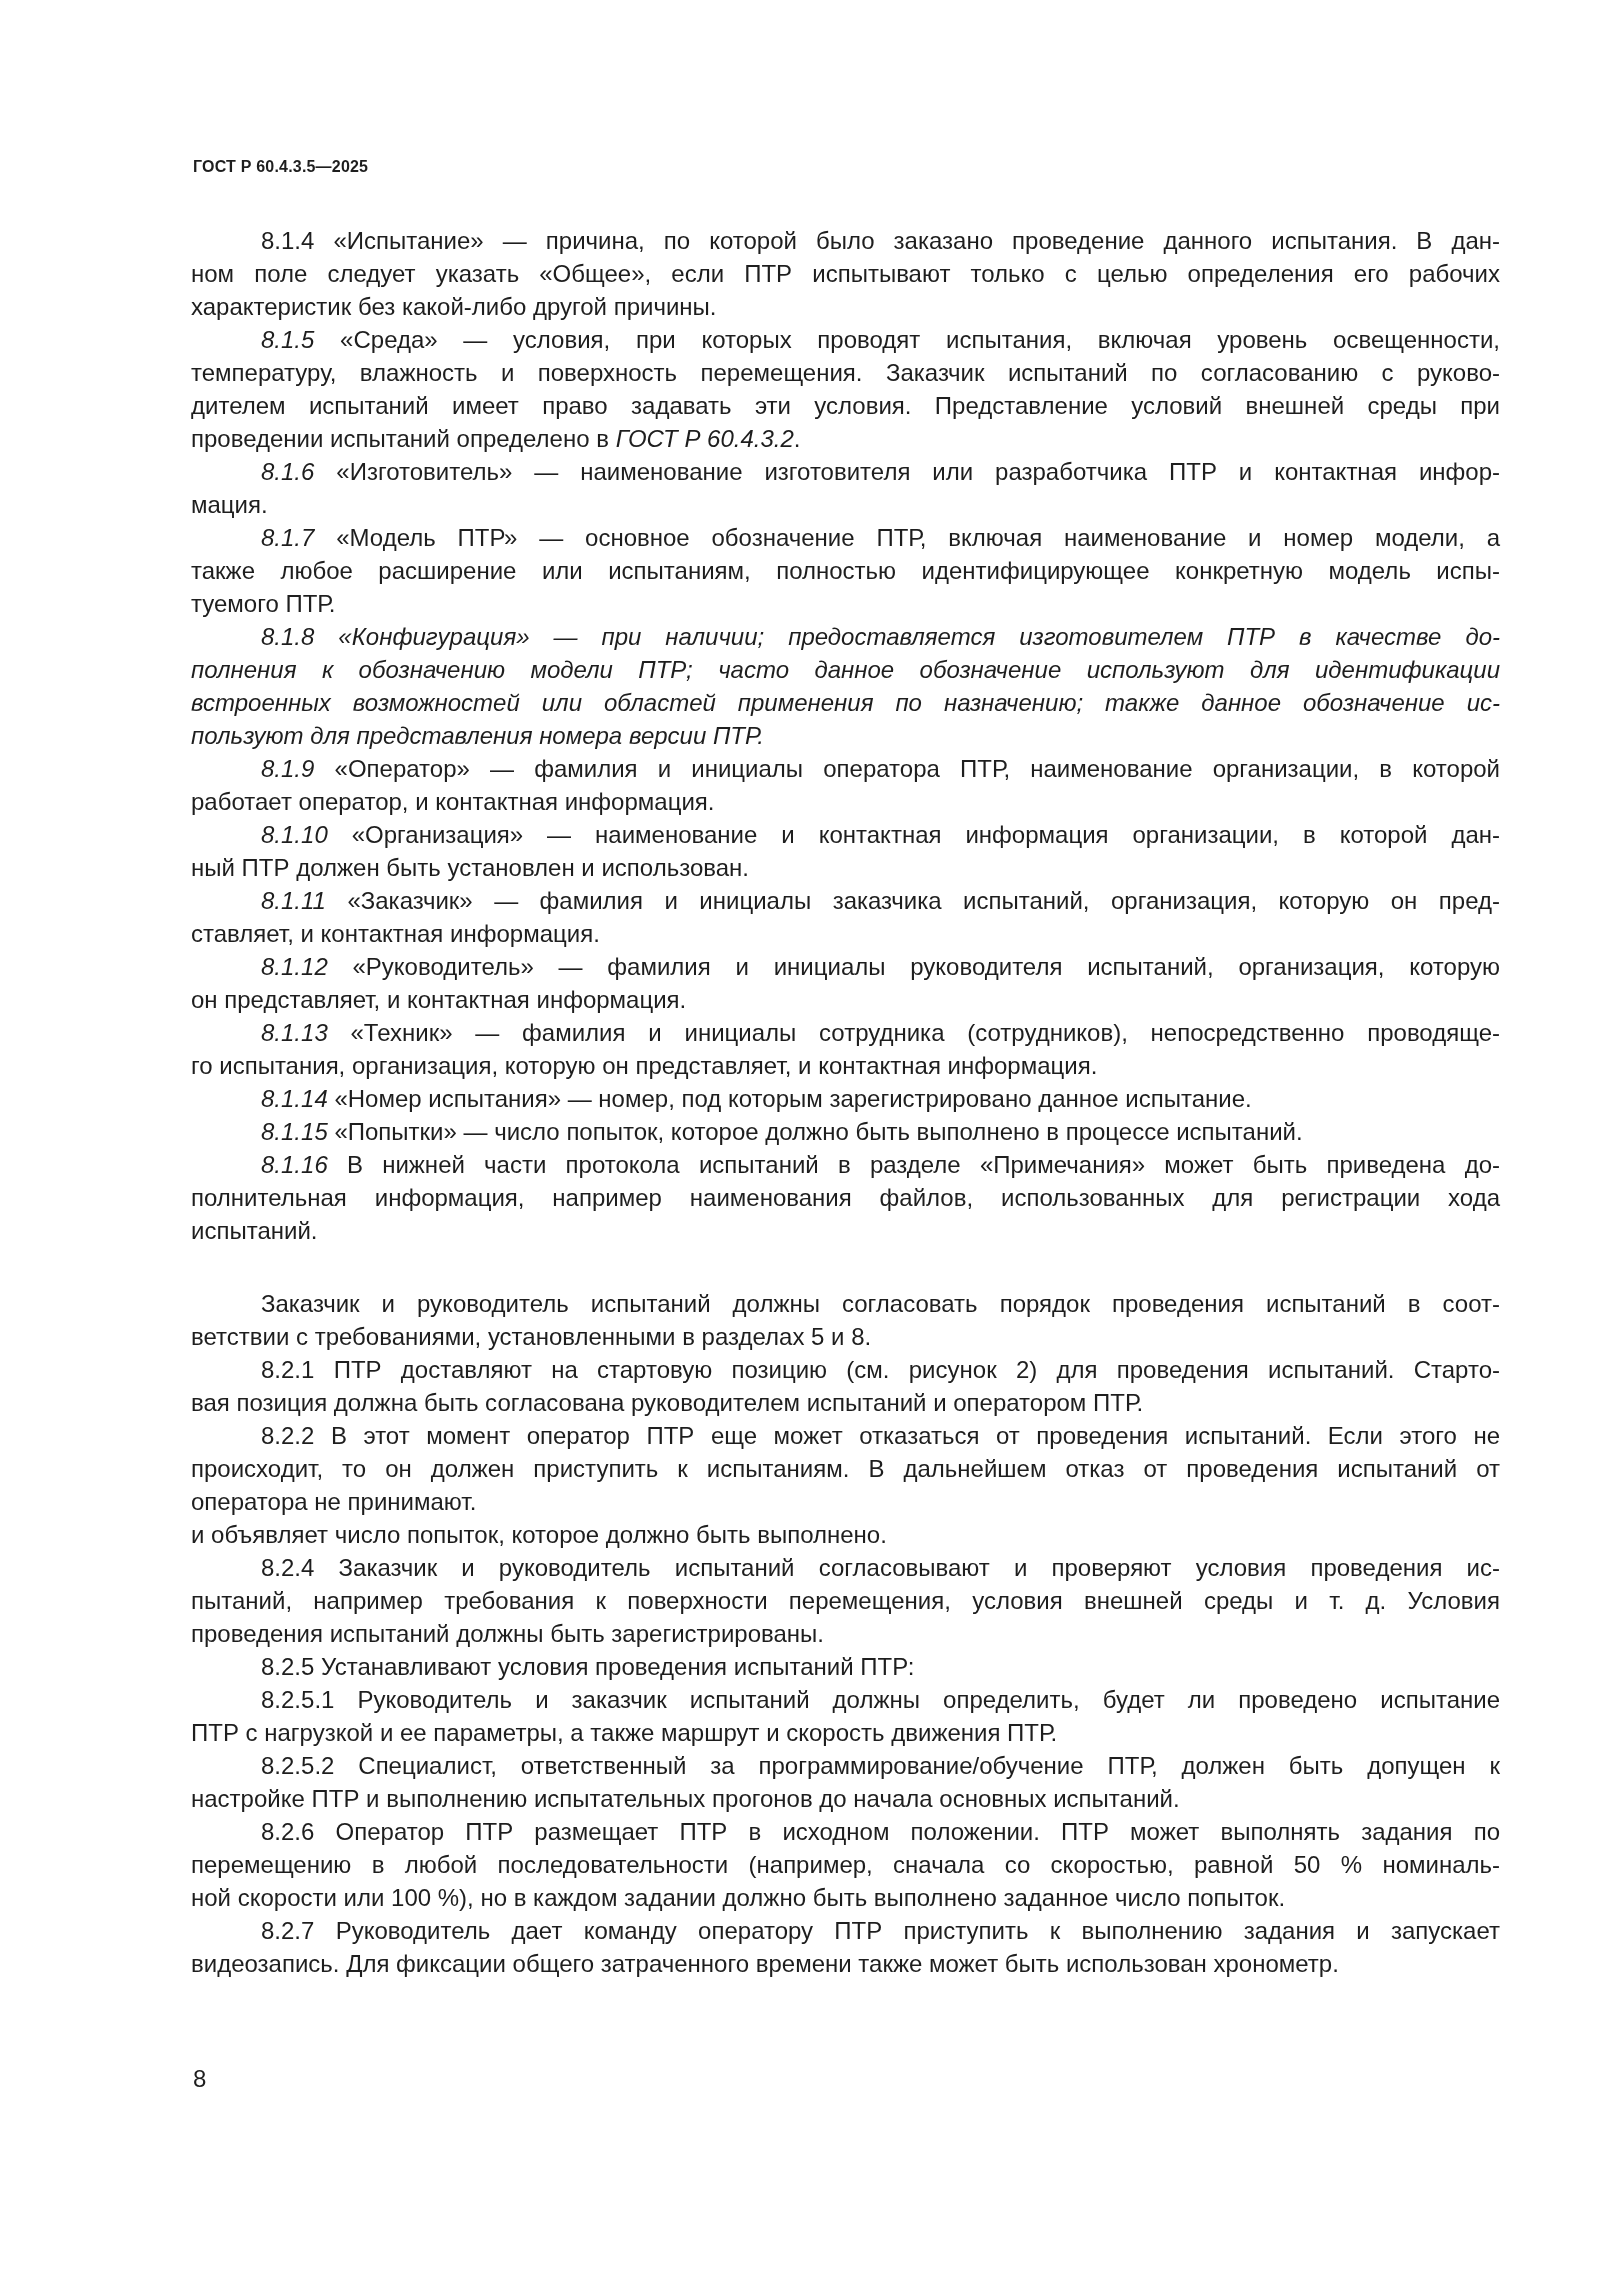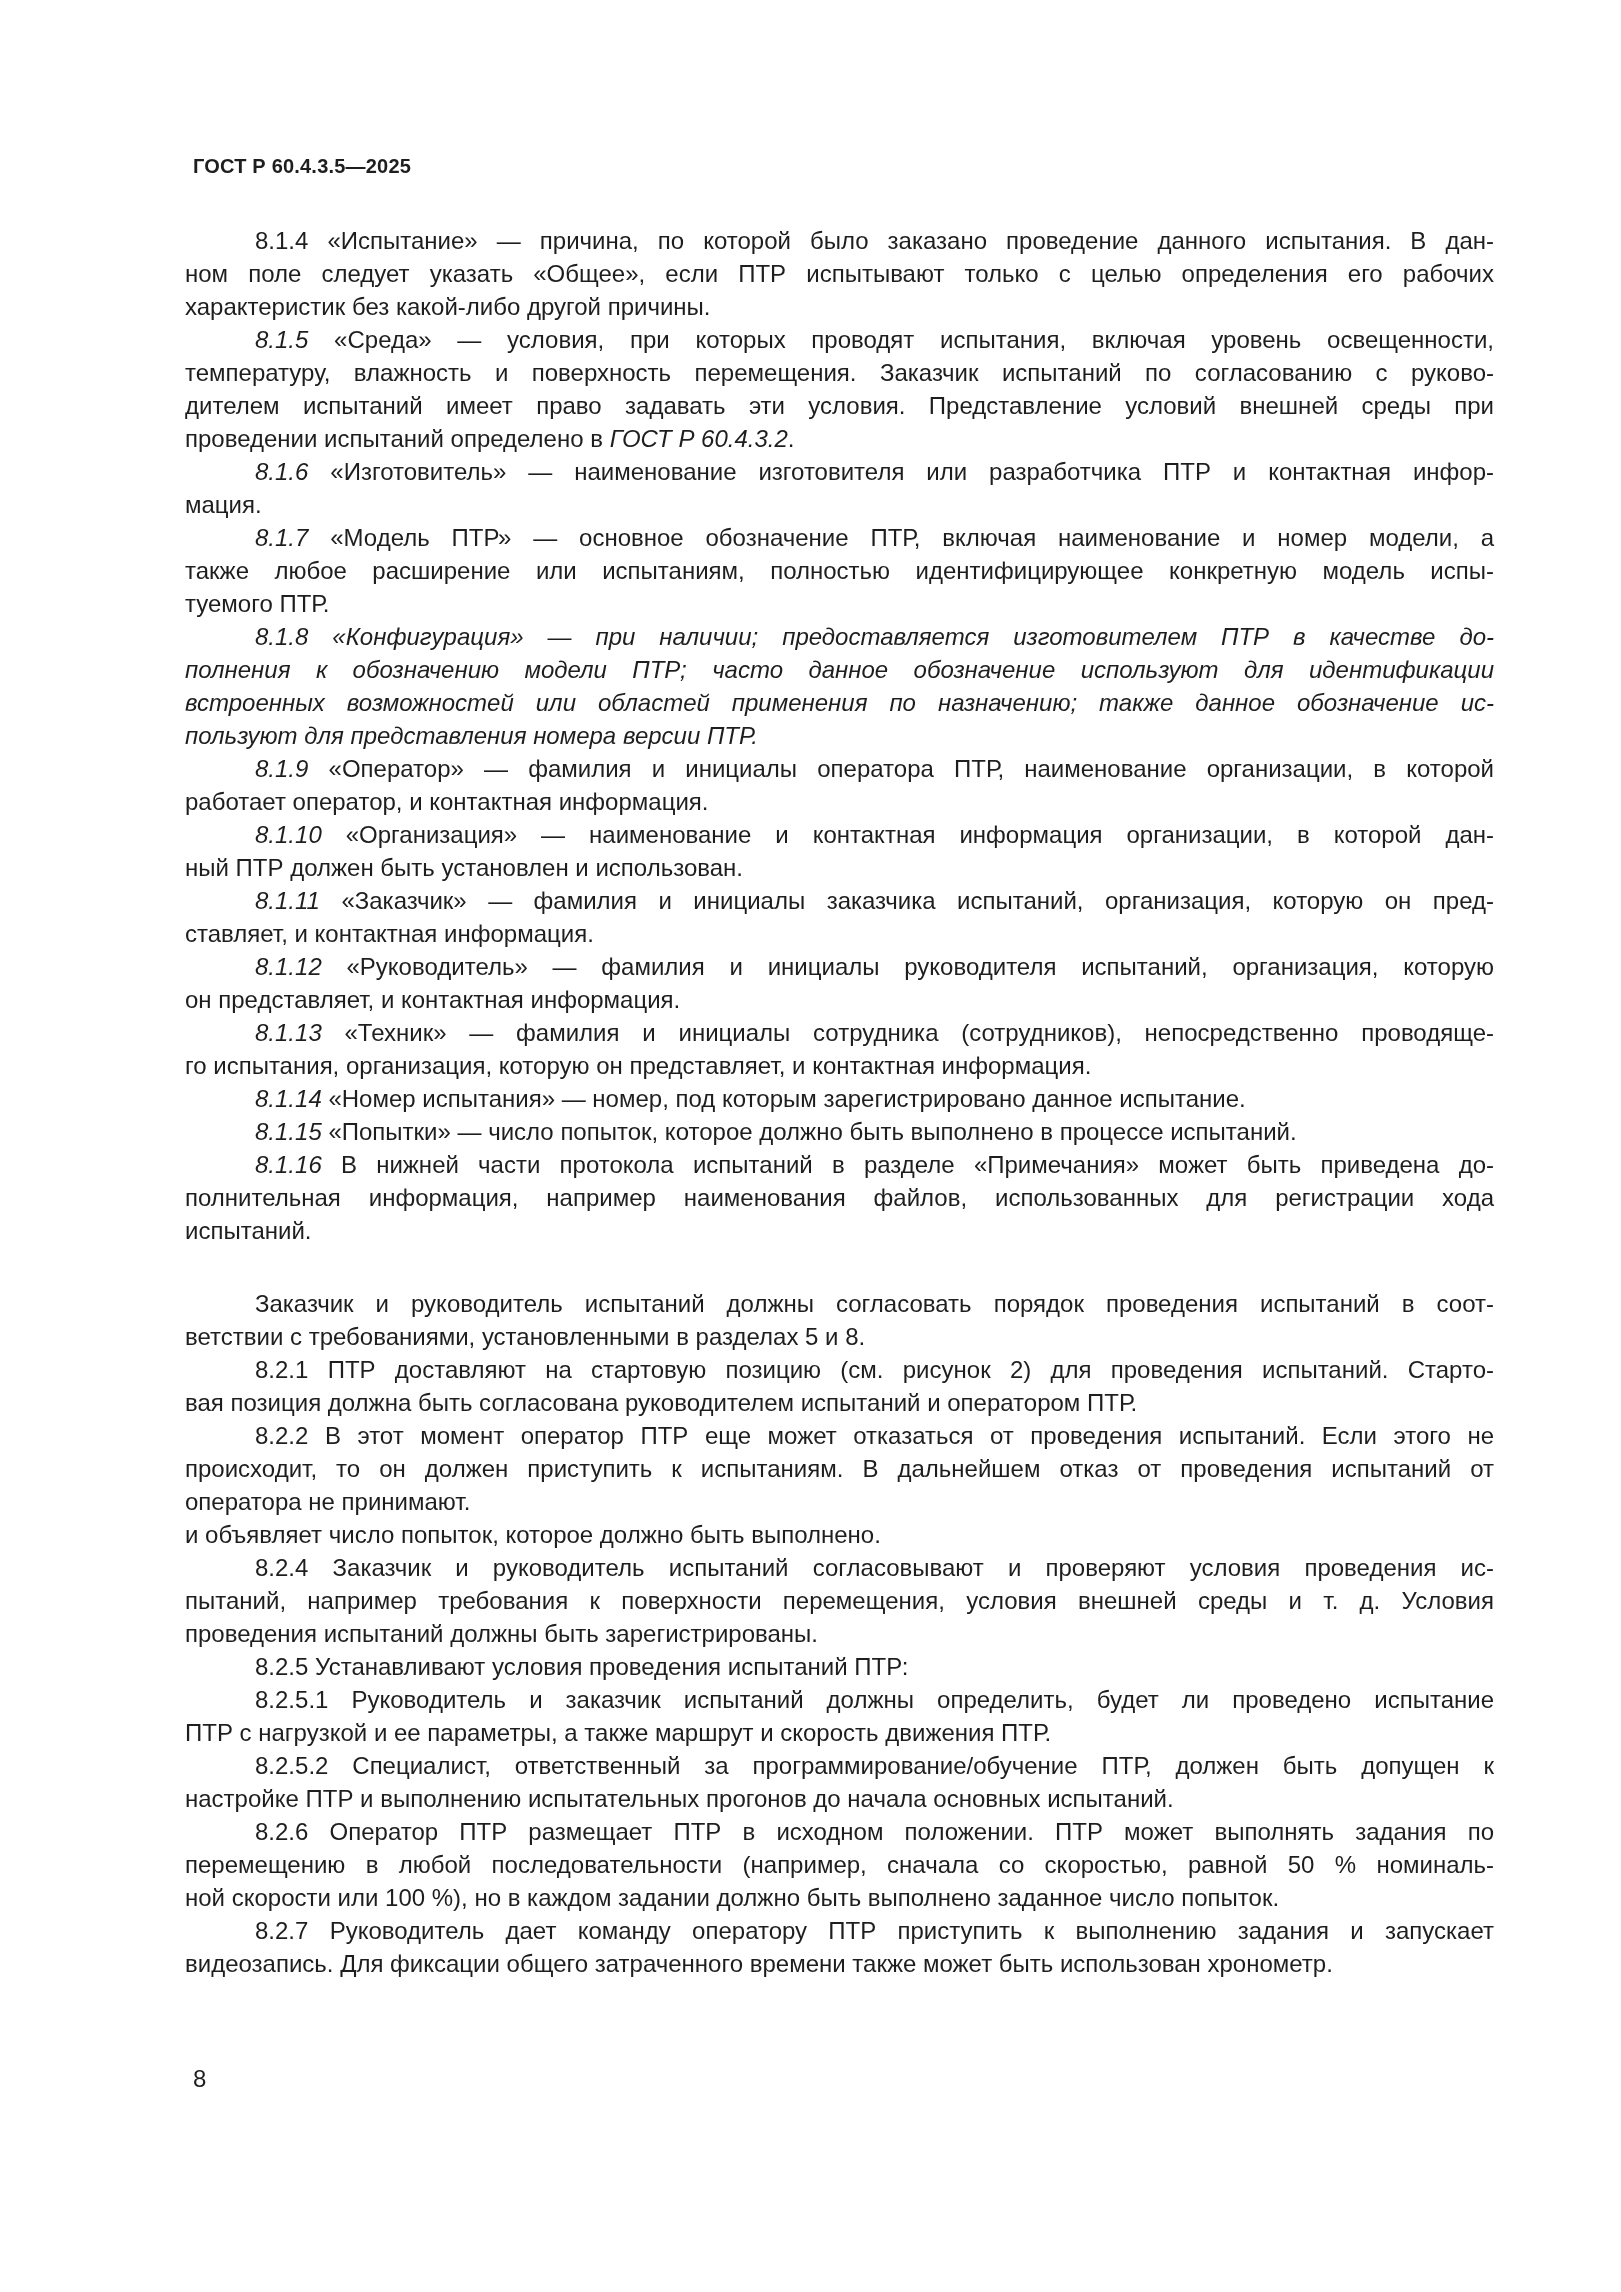--- a/index.html
+++ b/index.html
@@ -1,20 +1,20 @@
 <!DOCTYPE html>
 <html><head>
 <meta charset="utf-8">
 <style>
   html, body { margin: 0; padding: 0; background: #ffffff; }
   body { width: 1621px; height: 2293px; position: relative; overflow: hidden;
          font-family: "Liberation Sans", "DejaVu Sans", sans-serif; color: #1e1e1e; }
-  .page-header { position: absolute; left: 193px; top: 153px; font-size: 20px; font-weight: bold;
+  .page-header { position: absolute; left: 193px; top: 153px; font-size: 16px; font-weight: bold;
                  letter-spacing: 0.2px; line-height: 27.4px; }
-  .content { position: absolute; left: 185px; top: 224px; width: 1309px; font-size: 24px; }
+  .content { position: absolute; left: 191px; top: 224px; width: 1309px; font-size: 24px; }
   .line { height: 33px; line-height: 33px; white-space: nowrap; text-align: justify;
           text-align-last: justify; overflow: visible; }
   .line.last { text-align-last: left; }
   .line.first { padding-left: 70px; }
   .it { font-style: italic; }
   .heading { font-weight: bold; padding-left: 70px; height: 33px; line-height: 33px; }
   .gap-before-heading { height: 24.5px; }
   .gap-after-heading { height: 15.7px; }
   .page-number { position: absolute; left: 193px; top: 2064px; font-size: 24px; line-height: 29px; }
 </style>

